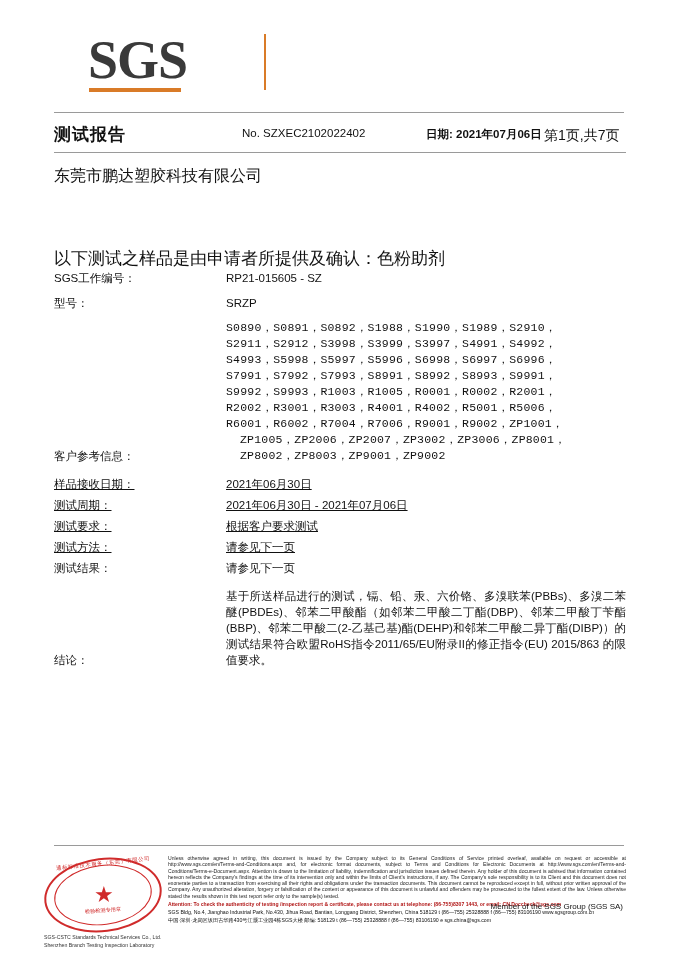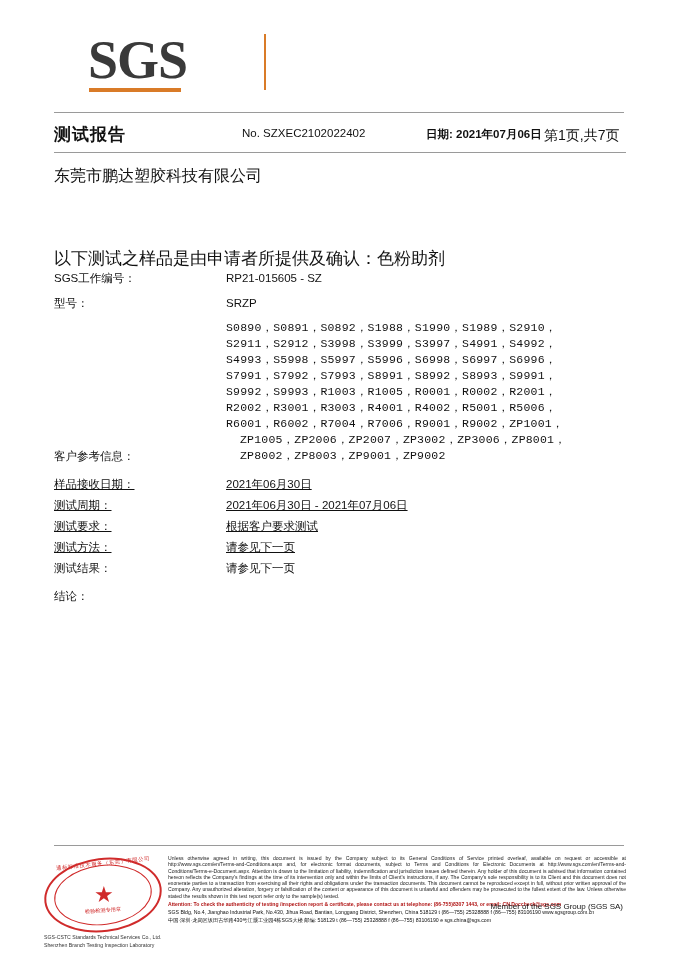--- a/index.html
+++ b/index.html
@@ -366,20 +366,21 @@
       <div class="value">请参见下一页</div>
     </div>
 
     <div class="row loose">
       <div class="label">测试结果：</div>
       <div class="value">请参见下一页</div>
     </div>
 
     <div class="row">
       <div class="label">结论：</div>
+      <div class="value conclusion">基于所送样品进行的测试，镉、铅、汞、六价铬、多溴联苯(PBBs)、多溴二苯醚(PBDEs)、邻苯二甲酸酯（如邻苯二甲酸二丁酯(DBP)、邻苯二甲酸丁苄酯(BBP)、邻苯二甲酸二(2-乙基己基)酯(DEHP)和邻苯二甲酸二异丁酯(DIBP)）的测试结果符合欧盟RoHS指令2011/65/EU附录II的修正指令(EU) 2015/863 的限值要求。</div>
     </div>
 
   </div>
 
   <div class="footer-rule"></div>
 
   <div class="stamp">
     <div class="stamp-ellipse"></div>
     <div class="stamp-ellipse inner"></div>
     <div class="stamp-top">通标标准技术服务（东莞）有限公司</div>

